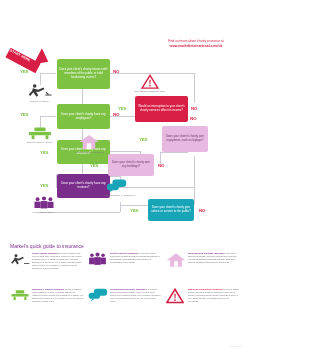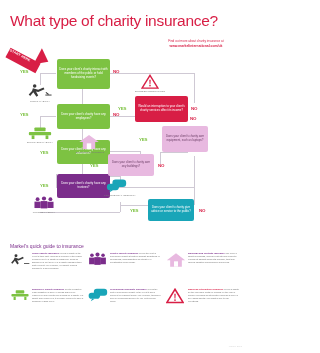--- a/index.html
+++ b/index.html
@@ -84,21 +84,20 @@
 
   .footer{
     position:absolute;right:8px;bottom:5px;font-size:2.4px;color:#d8d8d8;
   }
 </style>
 </head>
 <body>
 
 <div class="page">
 
-  <div class="title">What type of charity insurance?</div>
 
   <div class="start-arrow">
     <div class="shaft"></div>
     <div class="head"></div>
     <div class="txt">START HERE</div>
   </div>
 
   <div class="findout">
     <span class="l1">Find out more about charity insurance at</span>
     <span class="l2">www.markelinternational.com/uk</span>

